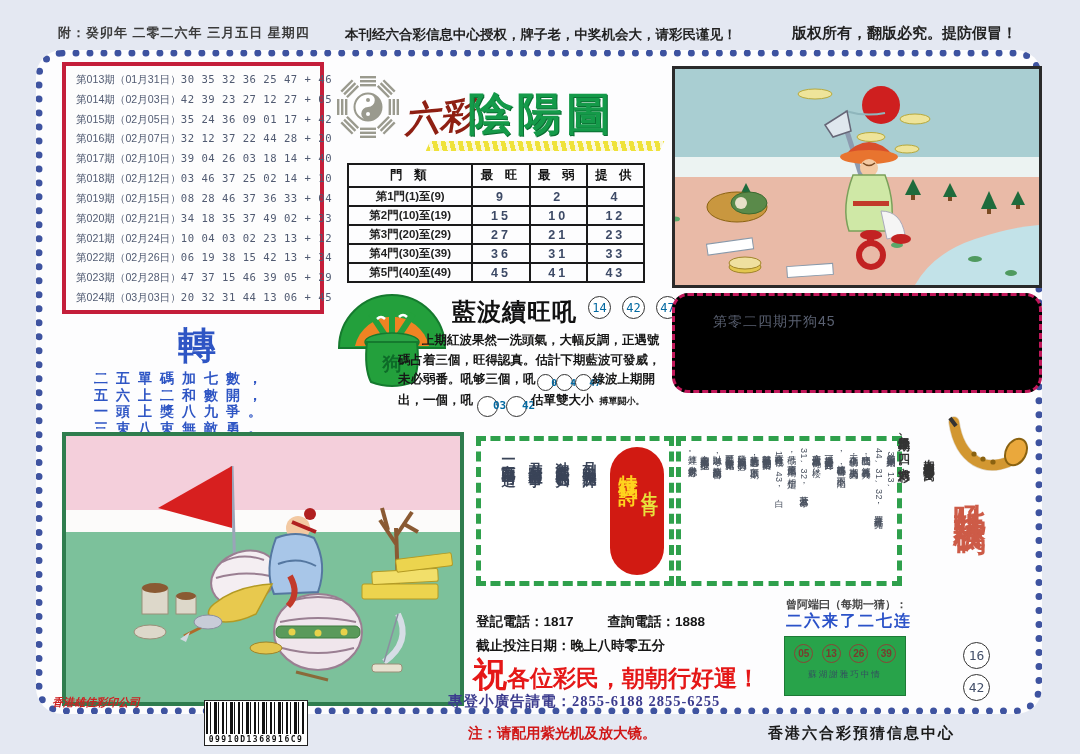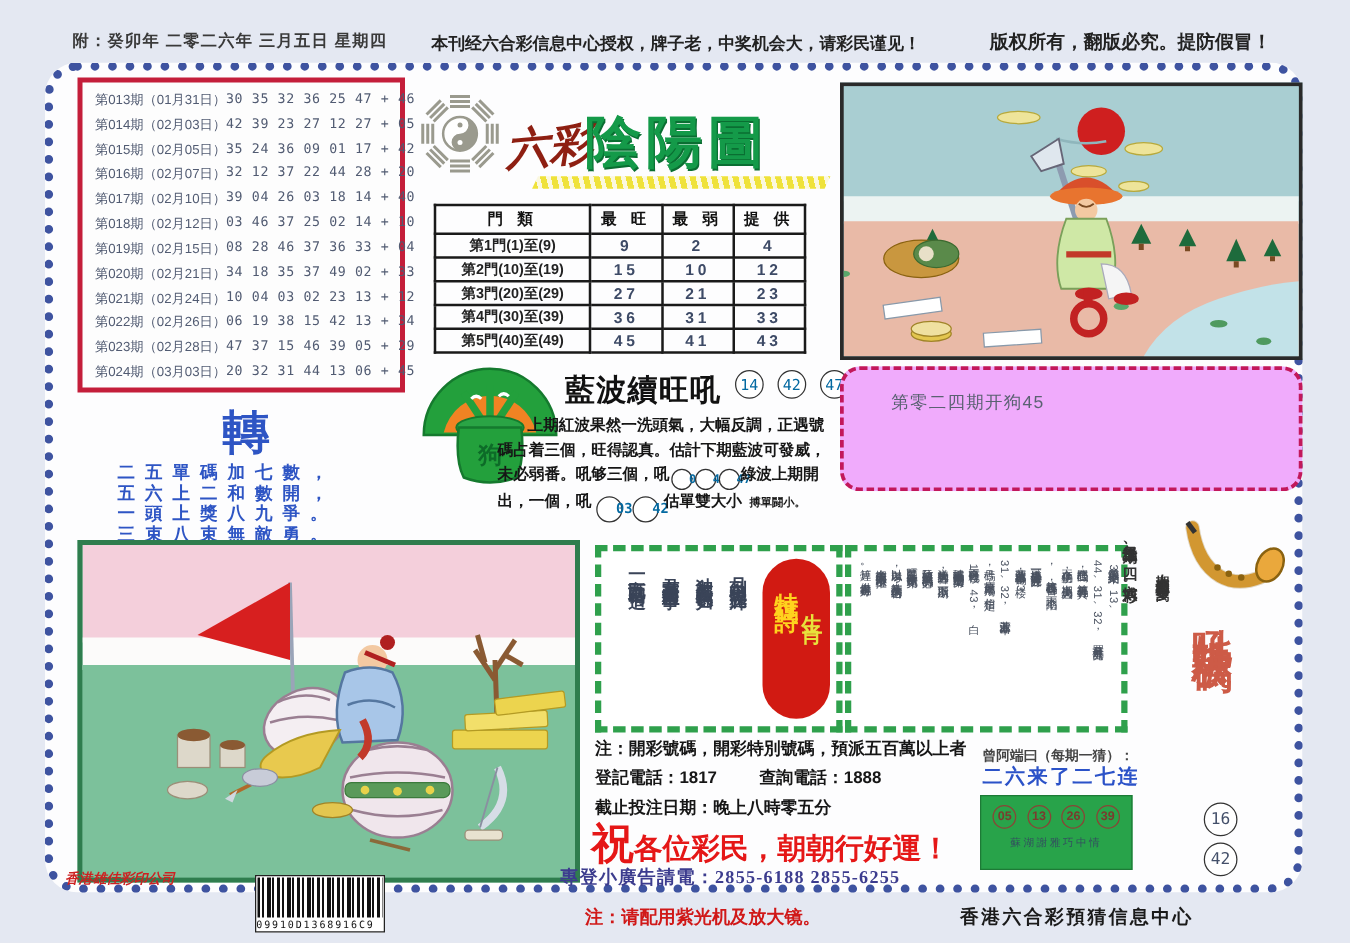--- a/index.html
+++ b/index.html
@@ -59,21 +59,21 @@
   #bw-text { position:absolute; left:398px; top:331px; width:266px; font-size:12.5px;
     line-height:19.5px; color:#161616; font-weight:600; text-indent:24px; }
   .circ-in { width:17px; height:17px; font-size:9.5px; margin:0 1px; vertical-align:-3px; }
   .circ-in2 { width:21px; height:21px; font-size:11px; margin:0 4px; vertical-align:-5px; }
   #bw-small { font-size:9px; font-weight:bold; margin-left:6px; }
 
   
   #illo-top { position:absolute; left:672px; top:66px; width:370px; height:222px;
     border:3px solid #2a2a2a; background:#a9ced2; }
   #announce-box { position:absolute; left:672px; top:293px; width:370px; height:100px;
-    border:3px dashed #c2185b; border-radius:16px; background:#f0abfc; padding:17px 10px 0 38px; }
+    border:3px dashed #c2185b; border-radius:16px; background:#000000; padding:17px 10px 0 38px; }
   #announce-text { font-size:14px; color:#5a6172; letter-spacing:1px; }
   #illo-bottom { position:absolute; left:62px; top:432px; width:402px; height:274px;
     border:4px solid #2f7d4e; background:#7cc19b; }
 
   
   .green-frame { border:5px dashed #2fa04c; background:#fff; position:absolute; }
   #sx-box { left:476px; top:436px; width:198px; height:150px; }
   #sx-poem { position:absolute; left:8px; top:10px; height:126px; right:66px;
     writing-mode:vertical-rl; white-space:pre-line; font-family:"Liberation Serif", serif;
     font-size:14px; font-weight:bold; color:#3a4458; line-height:27px; letter-spacing:2px; }
@@ -120,22 +120,22 @@
     color:#7a3b2e; font-size:10px; font-weight:bold; display:flex; align-items:center; justify-content:center; }
   #guess-small { margin-top:6px; text-align:center; font-size:8.5px; color:#33505f; letter-spacing:2px; }
 
   
   #ft-company { position:absolute; left:52px; top:695px; font-size:11px; font-weight:bold;
     font-style:italic; color:#c22; font-family:"Liberation Serif", serif; }
   #barcode { position:absolute; left:204px; top:700px; width:104px; height:46px;
     background:#fff; border:1px solid #222; }
   #barcode-stripes { height:32px; margin:1px;
     background:repeating-linear-gradient(90deg,#111 0 2px,#fff 2px 4px,#111 4px 5px,#fff 5px 8px,#111 8px 11px,#fff 11px 12px,#111 12px 13px,#fff 13px 16px); }
-  #barcode-num { font-size:8px; letter-spacing:1.5px;
-    font-family:"DejaVu Sans Mono", monospace; color:#111; }
+  #barcode-num { text-align:center; font-size:8px; letter-spacing:1.5px;
+    font-family:"DejaVu Sans Mono", monospace; color:#111;font-weight:bold; }
   #ft-center { position:absolute; left:468px; top:724px; font-size:14.5px; font-weight:bold; color:#d01818; }
   #ft-right  { position:absolute; left:768px; top:724px; font-size:15px; color:#1a1a1a; letter-spacing:2px;font-weight:bold; }
 </style>
 </head>
 <body>
 
 <div id="page">
 
   <div id="hdr-left" class="hdr">附：癸卯年 二零二六年 三月五日 星期四</div>
   <div id="hdr-center" class="hdr">本刊经六合彩信息中心授权，牌子老，中奖机会大，请彩民谨见！</div>
@@ -454,21 +454,20 @@
     <circle cx="36" cy="38" r="2.6" fill="#8a6210"></circle>
       <circle cx="45" cy="43" r="2.6" fill="#8a6210"></circle>
       <circle cx="55" cy="46" r="2.6" fill="#8a6210"></circle>
   </svg>
   <div id="rail-title" class="vtext">吼姊妹號碼</div>
   <span id="rail-n1" class="circ rail-circ">16</span>
   <span id="rail-n2" class="circ rail-circ">42</span>
   <div id="rail-note1" class="vtext">上期六合彩總博彩四千多萬、</div>
   <div id="rail-note2" class="vtext">每逢星期二、四、六博彩。</div>
 
-  <div id="bm-note" class="bm">注：開彩號碼，開彩特別號碼，預派五百萬以上者</div>
   <div id="bm-phones" class="bm bm-line">
     <span>登記電話：</span><span>1817</span><span class="phone-gap"></span><span>查詢電話：</span><span>1888</span>
   </div>
   <div id="bm-bless" class="bm">
     <span id="bless-first">祝</span><span id="bless-rest">各位彩民，朝朝行好運！</span>
   </div>
   <div id="bm-deadline" class="bm bm-line">
     <span>截止投注日期：</span><span>晚上八時零五分</span>
   </div>
   <div id="bm-ad" class="bm">專登小廣告請電：2855-6188  2855-6255</div>

